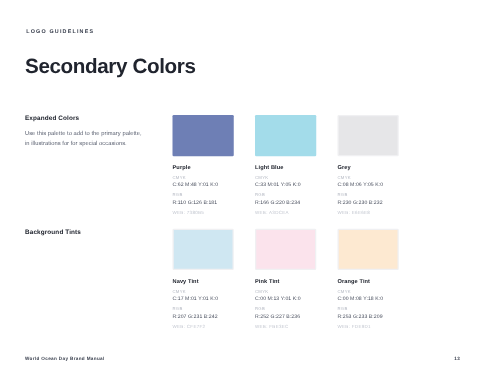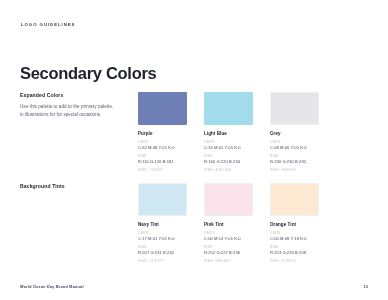--- a/index.html
+++ b/index.html
@@ -20,21 +20,21 @@
     left: 21px; top: 22px;
     font-size: 4.3px;
     font-weight: 700;
     letter-spacing: 0.95px;
     color: #3c4250;
     text-transform: uppercase;
   }
 
   .page-title {
     position: absolute;
-    left: 20px; top: 64px;
+    left: 20px; top: 44px;
     font-size: 16.5px;
     font-weight: 700;
     letter-spacing: -0.3px;
     color: #20242e;
   }
 
   
   .section { position: absolute; left: 0; width: 388px; }
   .section-expanded { top: 92px; }
   .section-tints   { top: 183px; }

